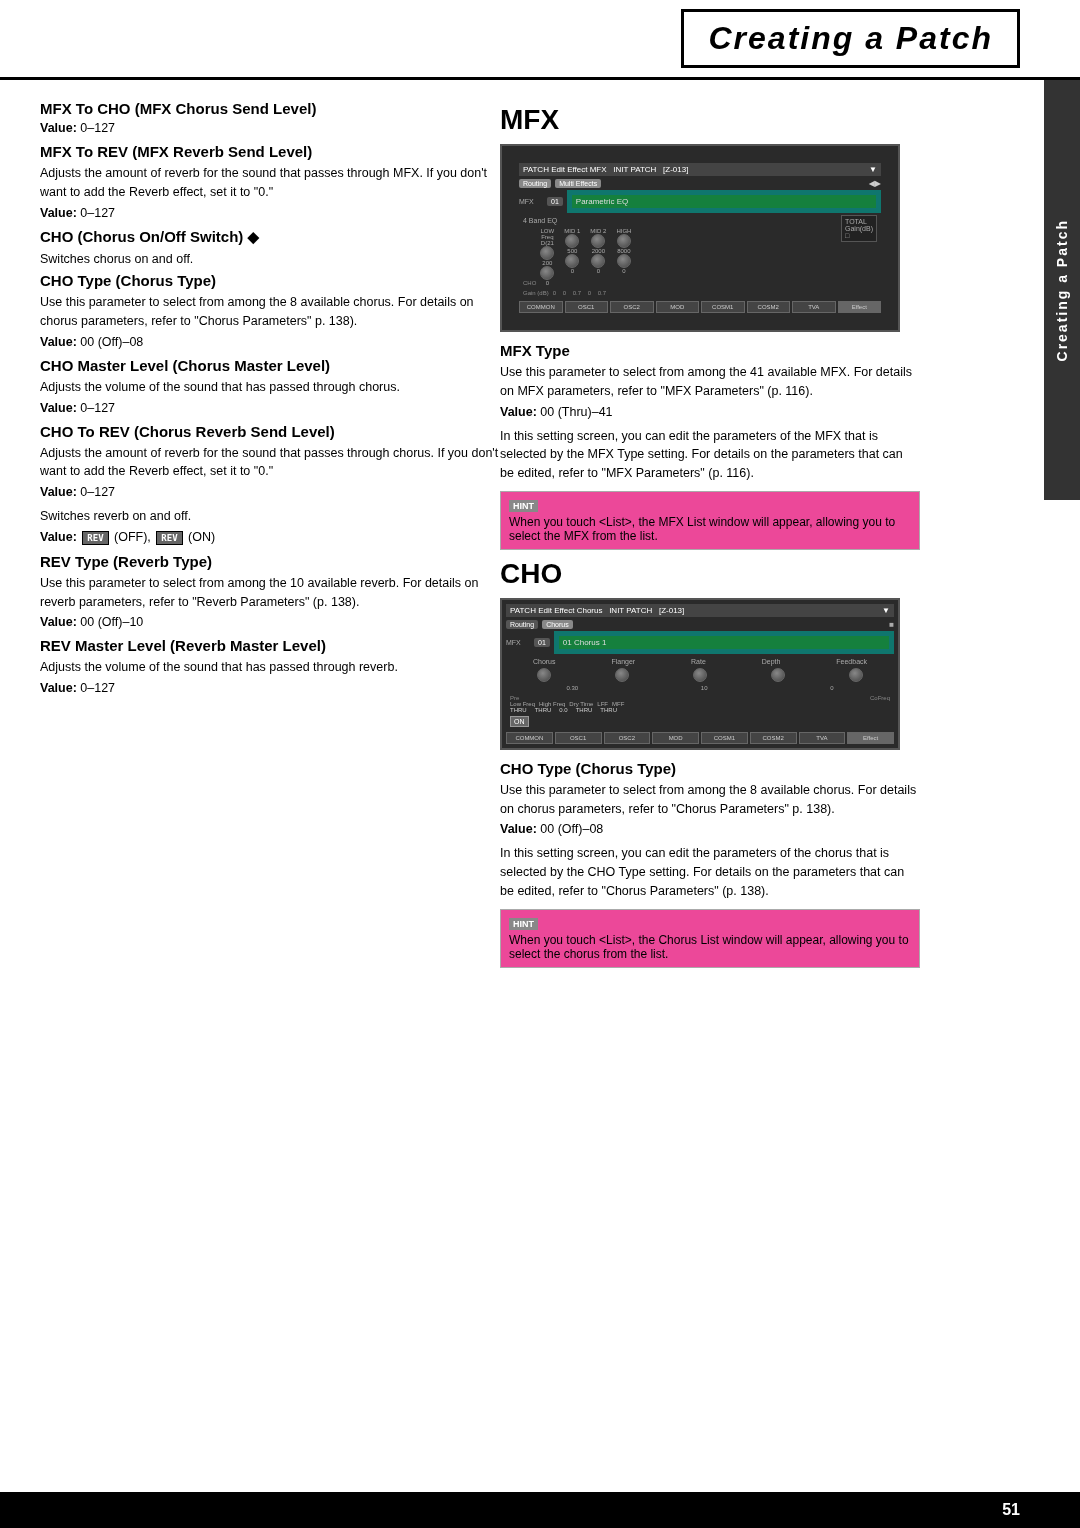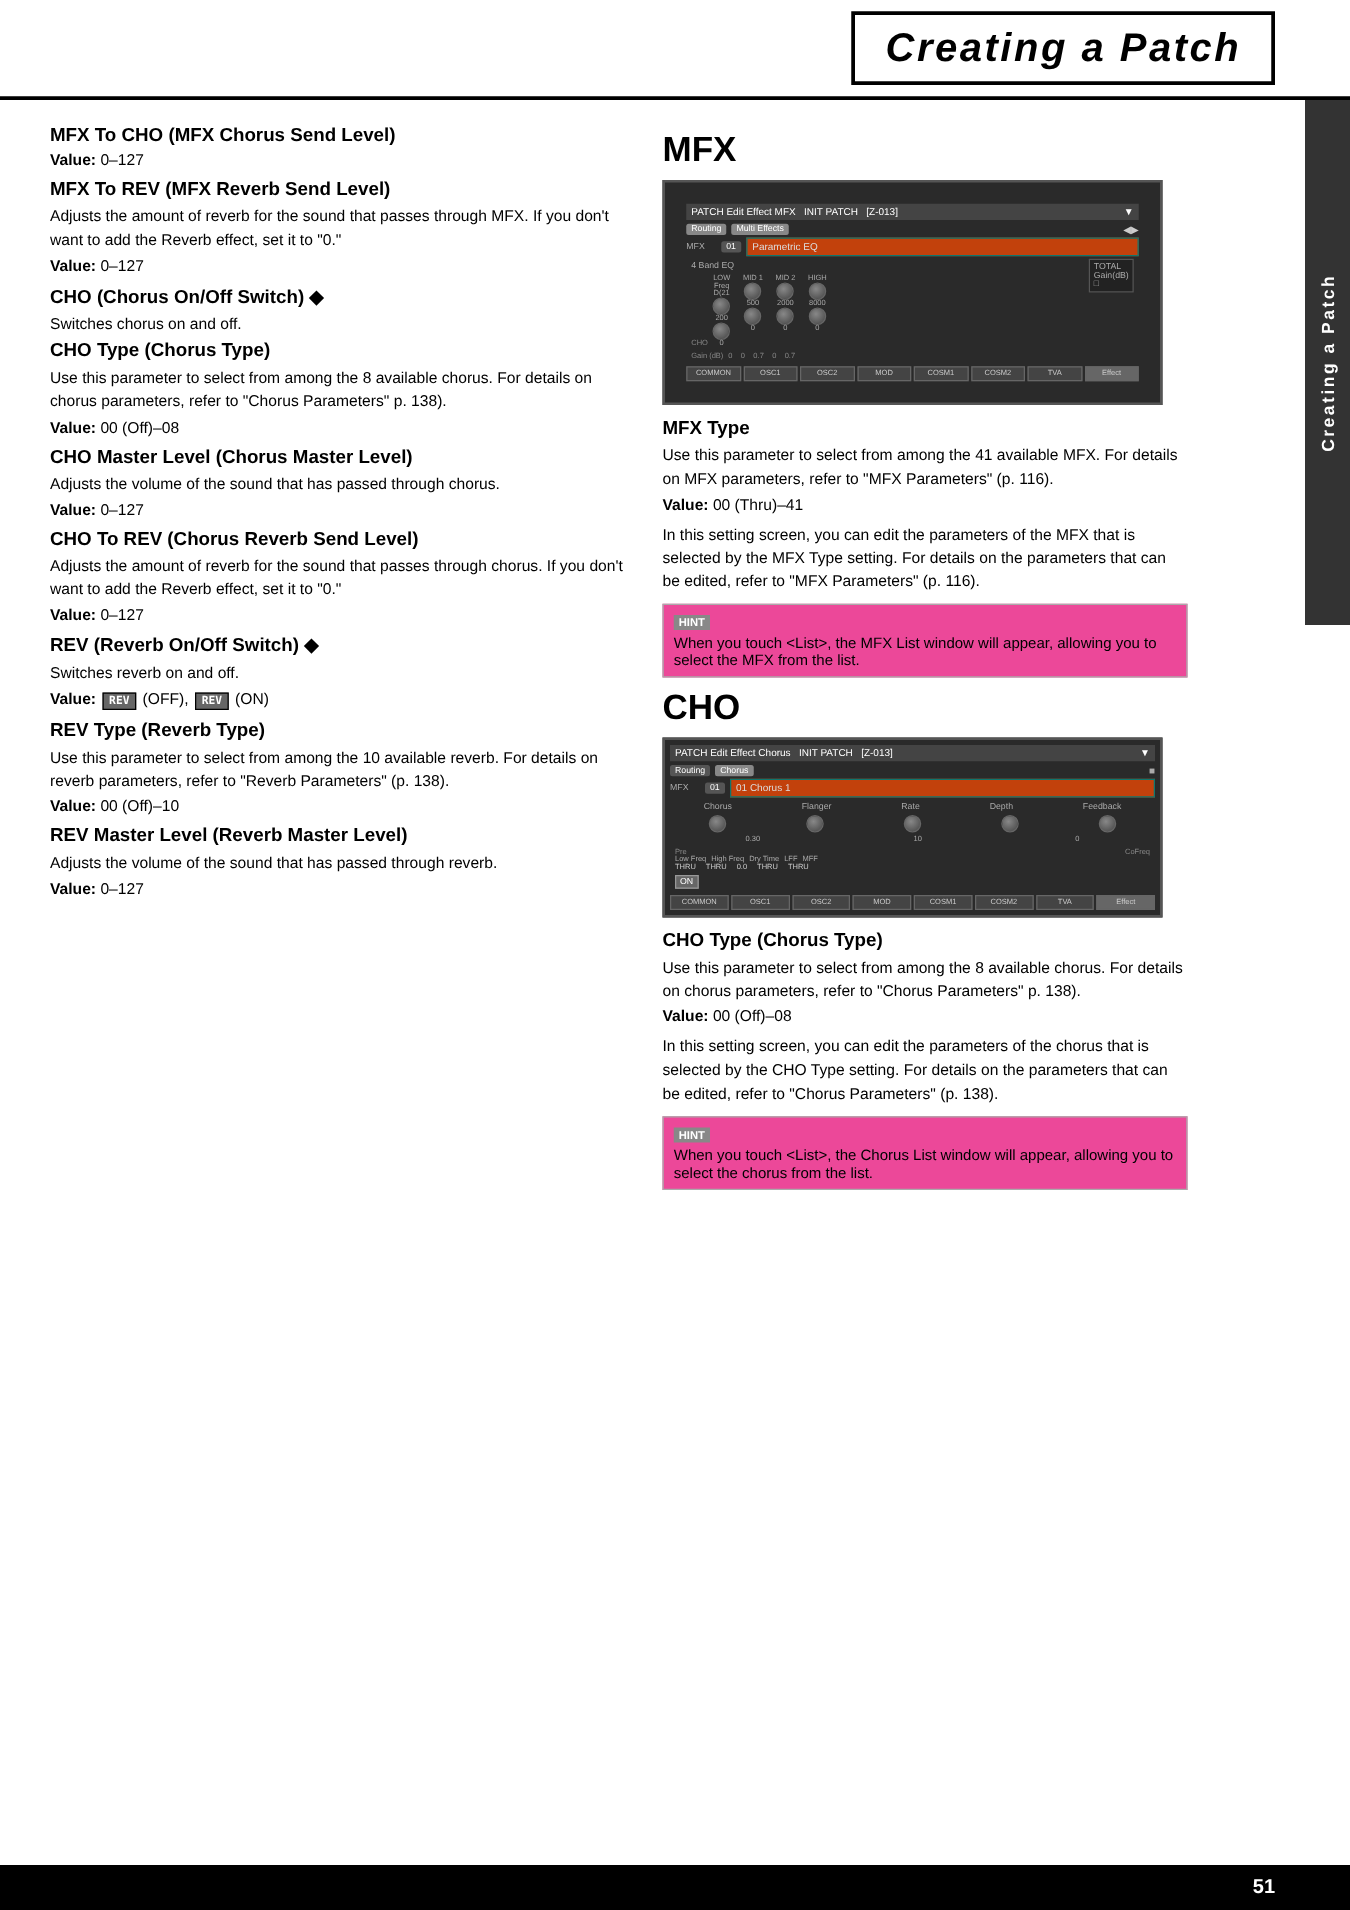--- a/index.html
+++ b/index.html
@@ -55,21 +55,20 @@
       writing-mode: vertical-rl;
       text-orientation: mixed;
       transform: rotate(180deg);
       letter-spacing: 2px;
     }
 
     
     .main-content {
       display: flex;
       padding: 20px 50px 20px 40px;
-      gap: 30px;
     }
     .left-column {
       flex: 1;
       max-width: 460px;
     }
     .right-column {
       flex: 1;
       max-width: 460px;
       padding-right: 40px;
     }
@@ -141,22 +140,22 @@
     }
     .screen-sim .screen-tab.active {
       background: #888;
     }
     .screen-sim .screen-label {
       color: #aaa;
       font-size: 7px;
       width: 24px;
     }
     .screen-sim .screen-box {
-      background: #c2410c;
-      border: 1px solid #0f766e;
+      background: #15803d;
+      border: 5px solid #0f766e;
       padding: 2px 4px;
       flex: 1;
       font-size: 8px;
       color: #ddd;
     }
     .screen-sim .screen-knob {
       width: 14px;
       height: 14px;
       background: radial-gradient(circle at 40% 35%, #888, #444);
       border-radius: 50%;
@@ -307,21 +306,20 @@
     <div>
       <div class="section-heading">CHO To REV (Chorus Reverb Send Level)</div>
       <div class="section-body">Adjusts the amount of reverb for the sound that passes through chorus. If you don't want to add the Reverb effect, set it to "0."</div>
       <div class="value-line">
         <strong>Value:</strong>
         <span>0–127</span>
       </div>
     </div>
 
     <div>
-      <div class="section-heading">REV (Reverb On/Off Switch) ◆</div>
       <div class="section-body">Switches reverb on and off.</div>
       <div class="value-line">
         <strong>Value: </strong>
         <span class="badge">REV</span>
         <span>(OFF),</span>
         <span class="badge">REV</span>
         <span>(ON)</span>
       </div>
     </div>
 

